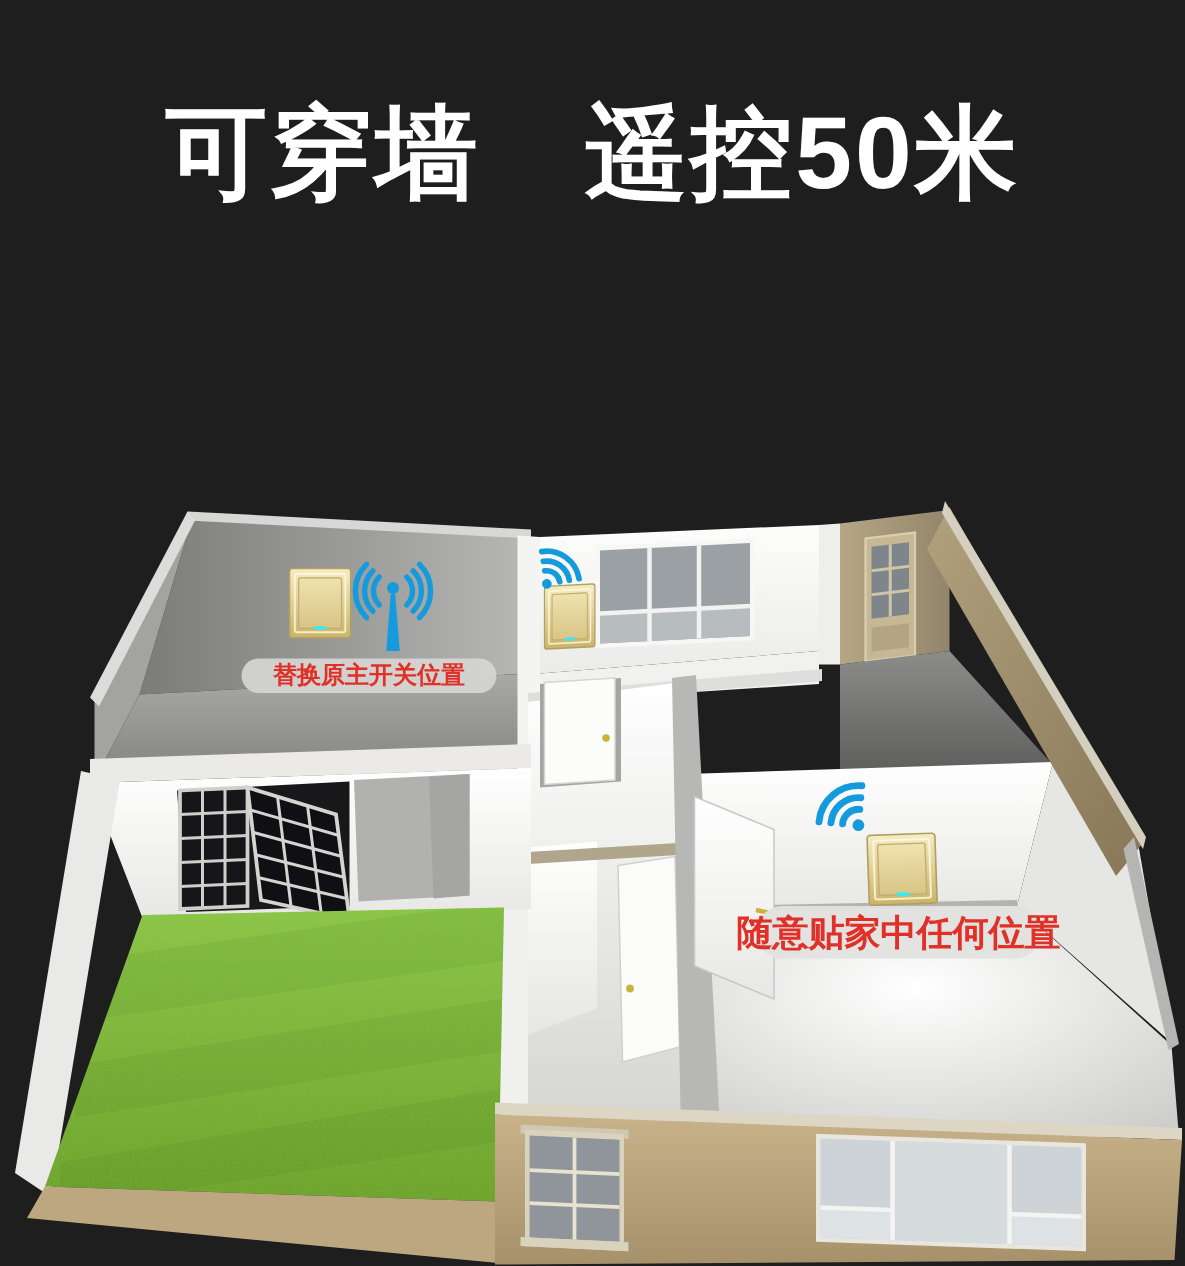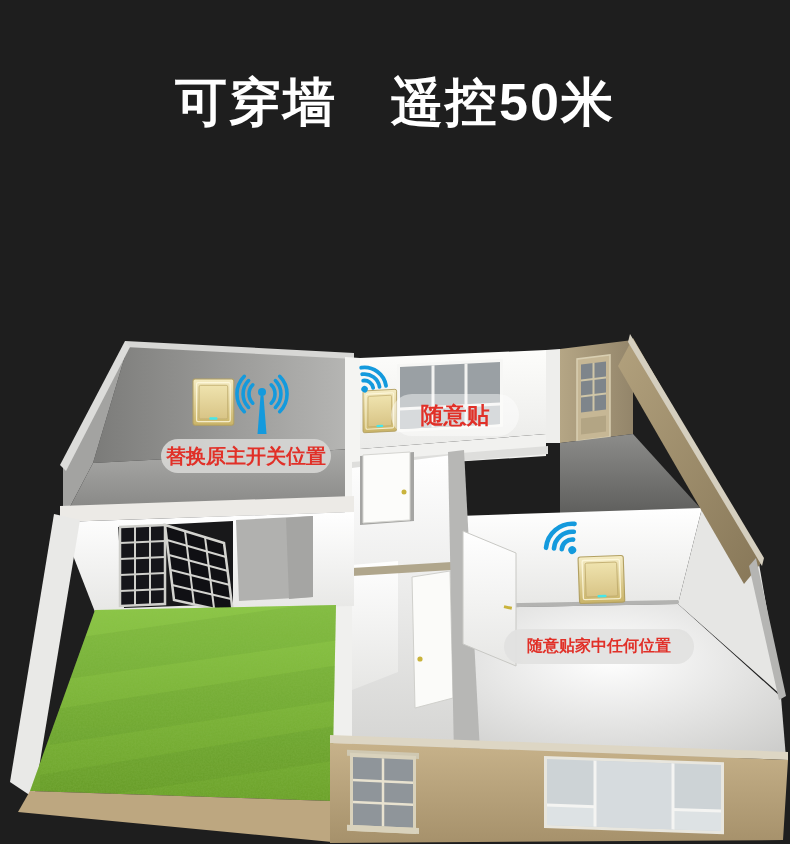--- a/index.html
+++ b/index.html
@@ -1,29 +1,29 @@
 <!DOCTYPE html>
 <html><head>
 <meta charset="utf-8">
 <style>
   html,body{margin:0;padding:0;background:#1e1e1e;}
   .page{position:relative;width:790px;height:844px;background:#1e1e1e;overflow:hidden;
         font-family:"Liberation Sans",sans-serif;}
   .page svg{position:absolute;left:0;top:0;}
   #title{position:absolute;left:0;top:58px;width:790px;margin:0;text-align:center;
-         color:#ffffff;font-size:52px;font-weight:900;letter-spacing:2px;line-height:88px;}
+         color:#ffffff;font-size:68px;font-weight:900;letter-spacing:2px;line-height:88px;}
   #subtitle{position:absolute;left:0;top:172px;width:790px;text-align:center;
             color:#f4f4f4;font-size:31px;font-weight:600;letter-spacing:1px;line-height:44px;}
   .callout{position:absolute;display:flex;align-items:center;justify-content:center;
            color:#e13028;font-weight:700;white-space:nowrap;}
-  #callout-replace{left:161px;top:439px;width:170px;height:34px;font-size:20px;
+  #callout-replace{left:161px;top:439px;width:170px;height:23px;font-size:16px;
                    background:rgba(213,213,211,.93);border-radius:17px;}
   #callout-stick{left:391px;top:394px;width:128px;height:42px;font-size:23px;
                  background:rgba(255,255,255,.45);border-radius:21px;}
-  #callout-anywhere{left:504px;top:629px;width:190px;height:35px;font-size:16px;
+  #callout-anywhere{left:504px;top:604px;width:190px;height:35px;font-size:24px;
                     background:rgba(226,226,224,.95);border-radius:18px;}
 </style>
 </head>
 <body>
 
 <div class="page">
 
 <svg width="790" height="844" viewBox="0 0 790 844">
   <defs>
     <linearGradient id="gBackGray" x1="0" y1="0" x2="1" y2="0">
@@ -260,16 +260,15 @@
         <line x1="0" y1="46" x2="48" y2="46"></line>
             <line x1="126" y1="46" x2="174" y2="46"></line>
       </g>
     </g>
   </g>
 </svg>
 
 <h1 id="title">可穿墙　遥控50米</h1>
 
 <div class="callout" id="callout-replace">替换原主开关位置</div>
-<div class="callout" id="callout-stick">随意贴</div>
 <div class="callout" id="callout-anywhere">随意贴家中任何位置</div>
 
 </div>
 
 </body></html>

